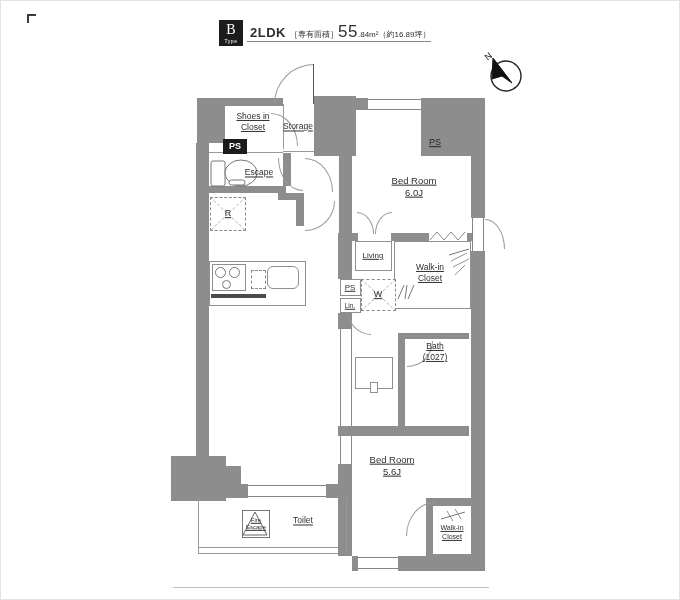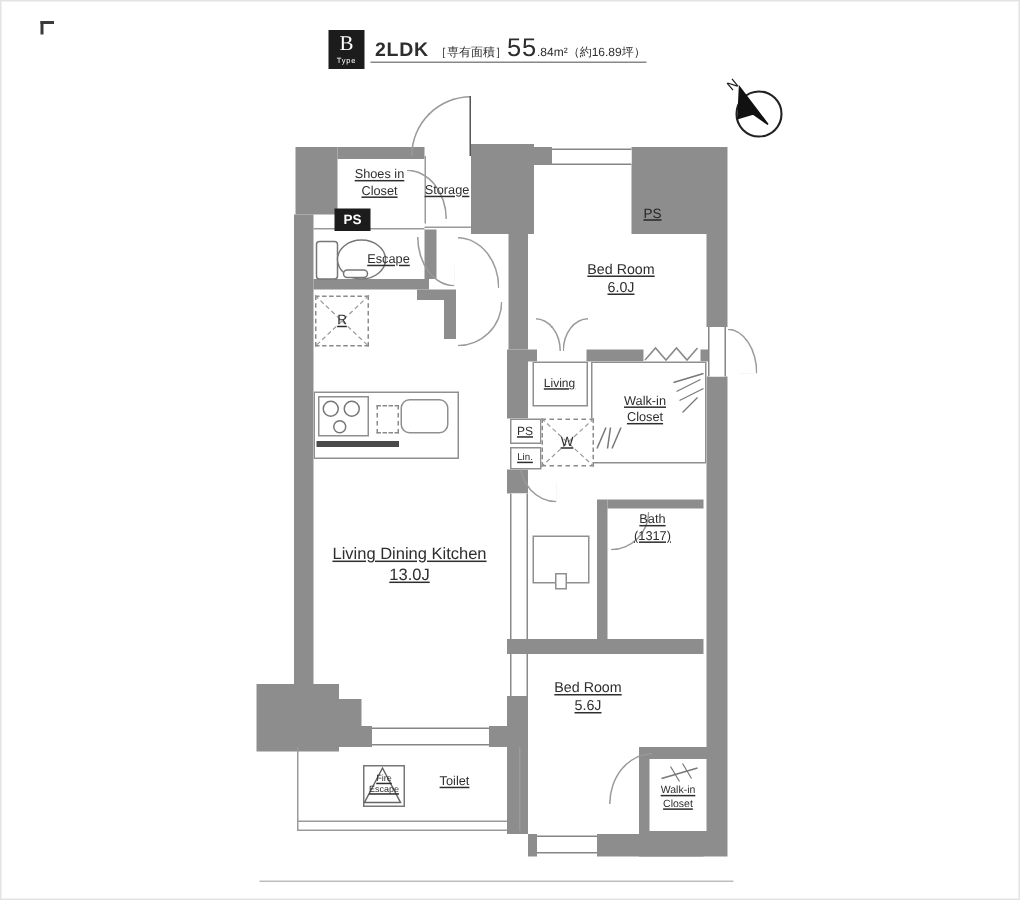--- a/index.html
+++ b/index.html
@@ -217,25 +217,21 @@
       <span>PS</span>
     </div>
   <div class="lbl" style="left:349px;top:305px;font-size:6.5px;">
       <span>Lin.</span>
     </div>
   <div class="lbl" style="left:377px;top:294px;font-size:9px;">
       <span>W</span>
     </div>
   <div class="lbl" style="left:434px;top:351px;font-size:8.5px;">
     <span>Bath</span>
-    <span>(1317)</span>
-  </div>
-  <div class="lbl" style="left:272px;top:376px;font-size:11px;">
-    <span>Living Dining Kitchen</span>
-    <span>13.0J</span>
+    <span>(1027)</span>
   </div>
   <div class="lbl" style="left:391px;top:465px;font-size:9.5px;">
     <span>Bed Room</span>
     <span>5.6J</span>
   </div>
   <div class="lbl" style="left:302px;top:520px;font-size:8.5px;">
       <span>Toilet</span>
     </div>
   <div class="lbl" style="left:451px;top:531px;font-size:7px;">
     <span>Walk-in</span>

